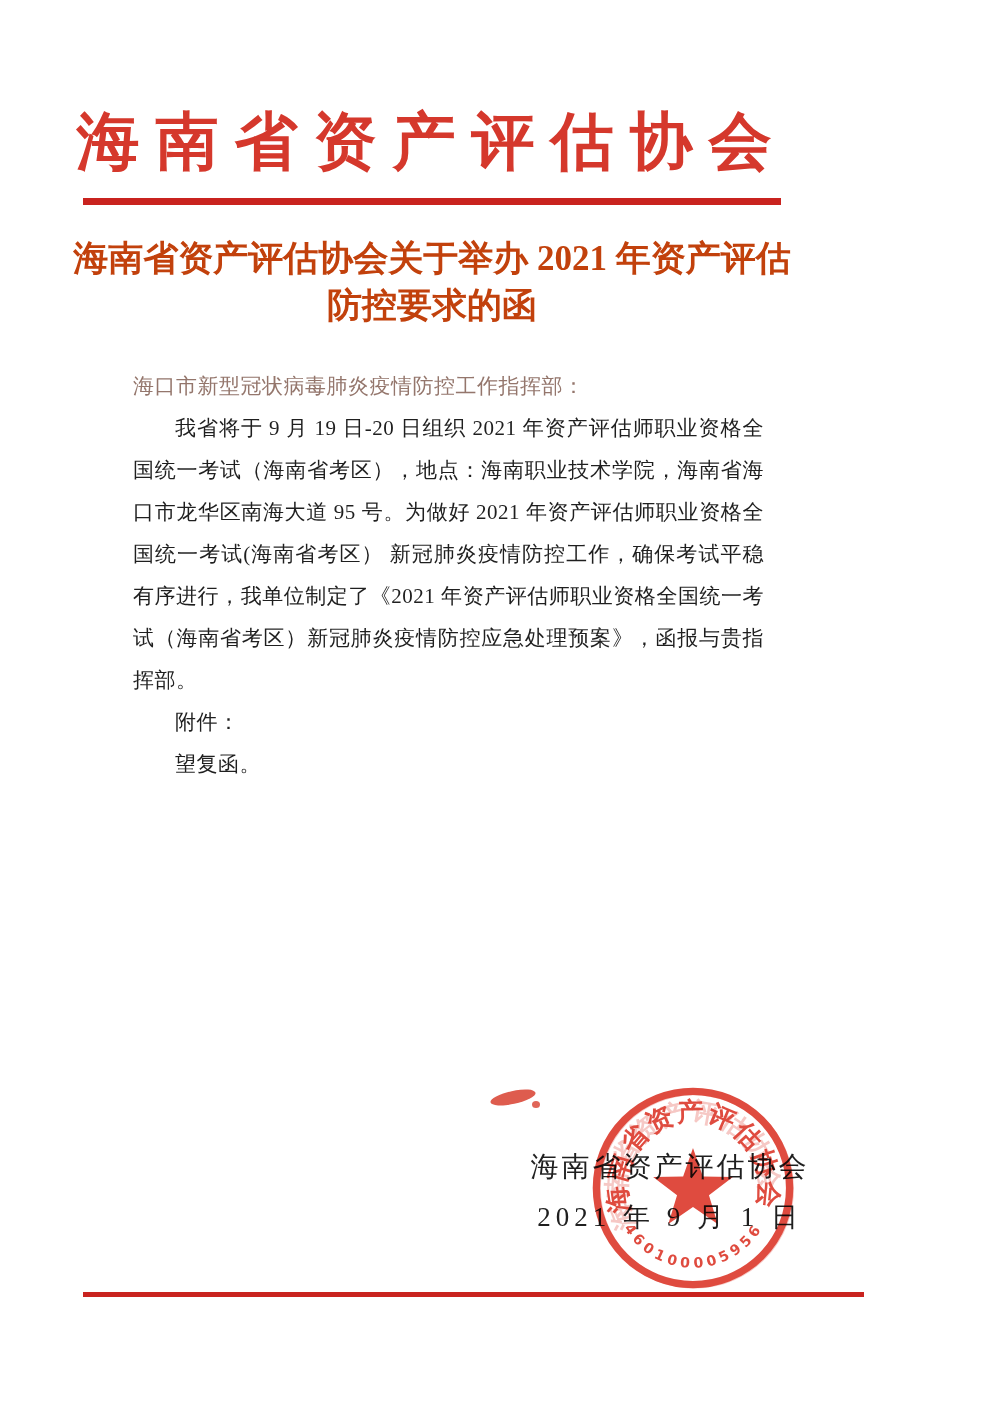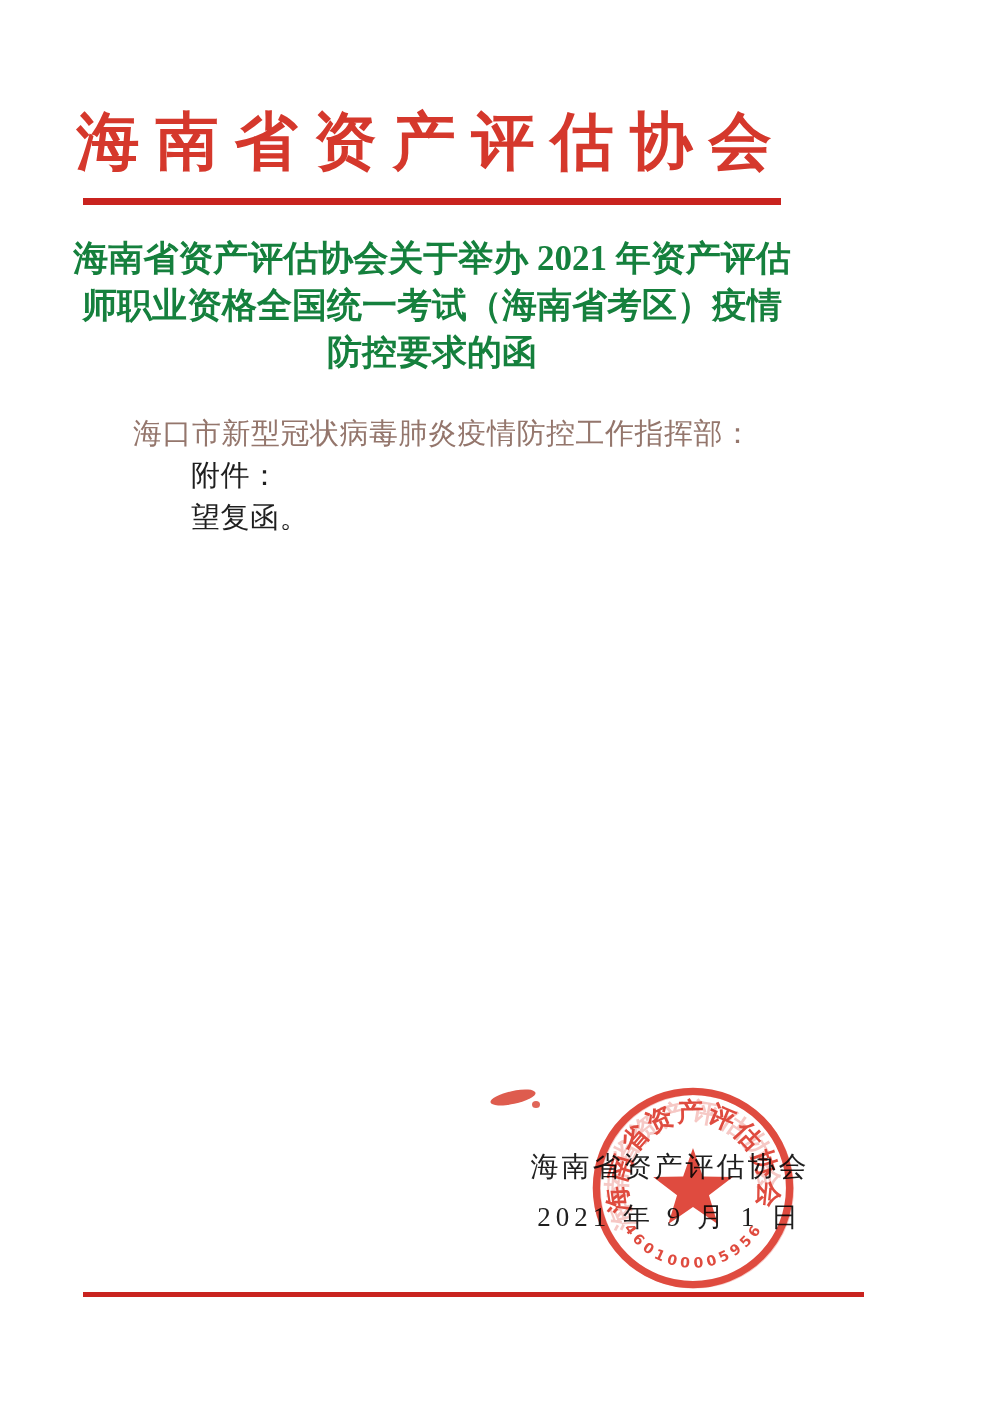--- a/index.html
+++ b/index.html
@@ -25,25 +25,25 @@
     margin:14px 83px 0 83px;
     height:7px;
     background:#c9231f;
   }
   .doc-title{
     margin-top:30px;
     text-align:center;
     font-size:35px;
     font-weight:bold;
     line-height:47px;
-    color:#15803d;
+    color:#c2410c;
   }
   .body-text{
     margin:36px 100px 0 133px;
-    font-size:29px;
+    font-size:21px;
     line-height:42px;
     letter-spacing:0.5px;
     text-align:justify;
   }
   .body-text p{margin:0;}
   .indent{text-indent:2em;}
   .salutation{color:#94766c;}
   .signature{
     position:absolute;
     left:500px;top:1148px;
@@ -100,26 +100,26 @@
 <body>
 
 <div class="page">
 
   <div class="org-name">海南省资产评估协会</div>
 
   <div class="red-divider"></div>
 
   <div class="doc-title">
     <div>海南省资产评估协会关于举办 2021 年资产评估</div>
-    <div>师职业资格全国统一考试（海南省考区）疫情</div>
     <div>防控要求的函</div>
   </div>
 
   <div class="body-text">
     <p class="salutation">海口市新型冠状病毒肺炎疫情防控工作指挥部：</p>
+    <p class="indent">我省将于 9 月 19 日-20 日组织 2021 年资产评估师职业资格全国统一考试（海南省考区），地点：海南职业技术学院，海南省海口市龙华区南海大道 95 号。为做好 2021 年资产评估师职业资格全国统一考试(海南省考区） 新冠肺炎疫情防控工作，确保考试平稳有序进行，我单位制定了《2021 年资产评估师职业资格全国统一考试（海南省考区）新冠肺炎疫情防控应急处理预案》，函报与贵指挥部。</p>
     <p class="indent">附件：</p>
     <p class="indent">望复函。</p>
   </div>
 
   <div class="signature">
     <div class="sig-org">海南省资产评估协会</div>
     <div class="sig-date">2021 年 9 月 1 日</div>
   </div>
 
   <div class="smudge"></div>

